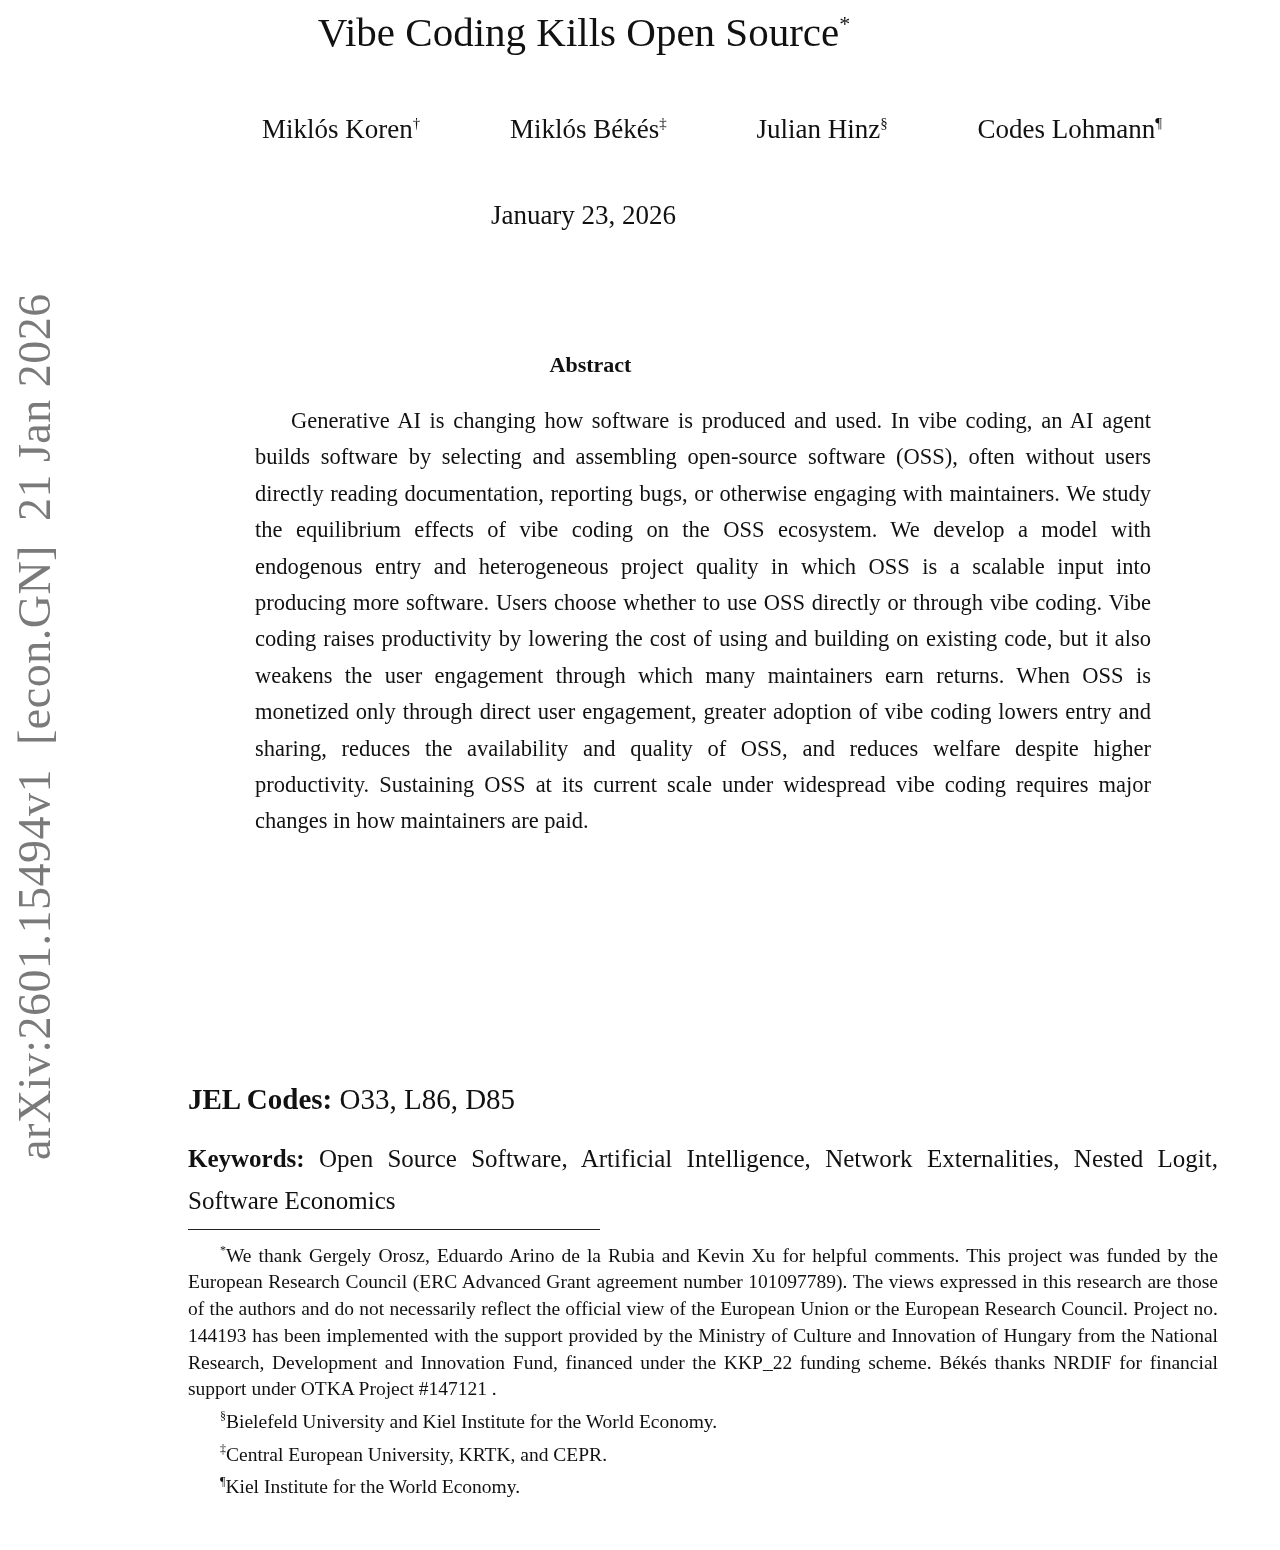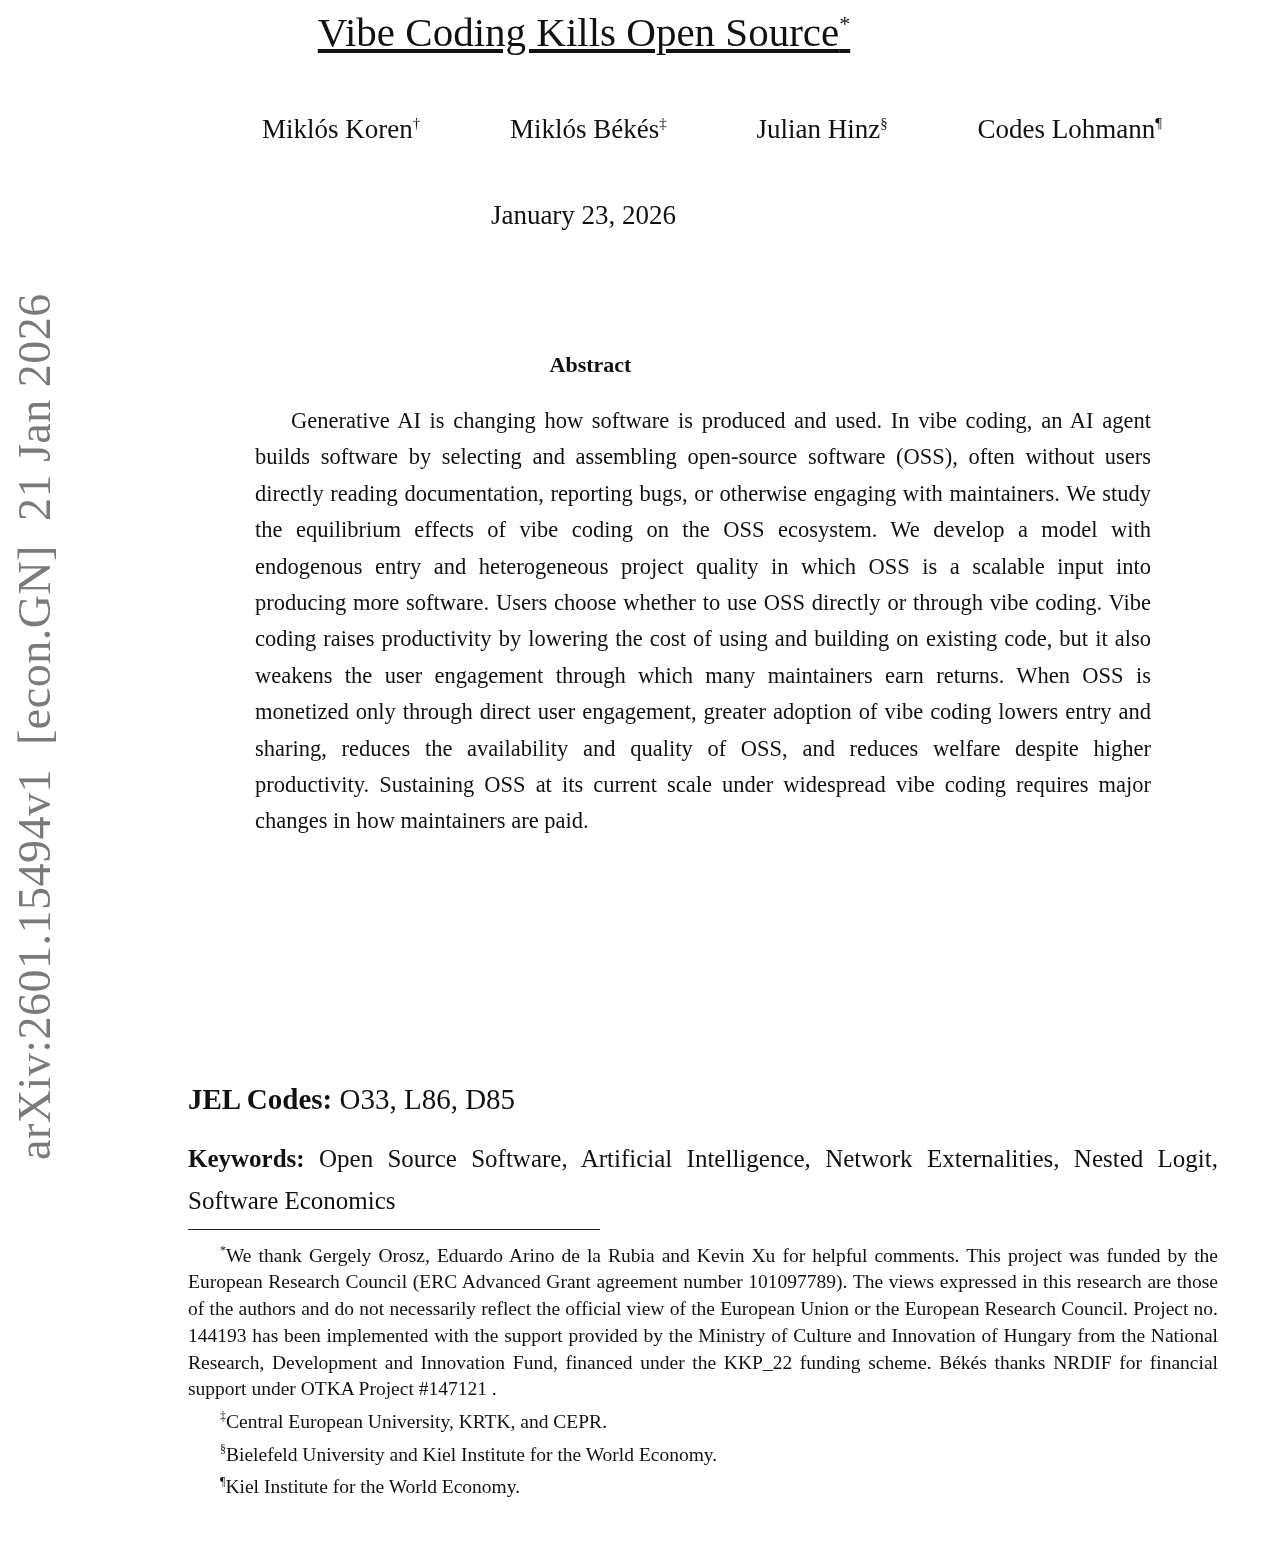--- a/index.html
+++ b/index.html
@@ -9,21 +9,21 @@
   }
   .arxiv-stamp {
     position: absolute; left: 8px; top: 1160px;
     transform: rotate(-90deg); transform-origin: left top;
     width: 900px;
     font-family: "Liberation Serif", serif; font-size: 46px; color: #7a7a7a;
     white-space: pre; letter-spacing: 0.5px;
   }
   .title {
     position: absolute; left: 0; width: 1028px; top: 8px; text-align: center;
-    font-size: 41px; padding-left: 140px; box-sizing: border-box; text-decoration: underline;
+    font-size: 41px; padding-left: 140px; box-sizing: border-box;
   }
   .title sup { font-size: 22px; }
   .authors {
     position: absolute; top: 114px; left: 262px; width: 900px;
     display: flex; justify-content: space-between; font-size: 27px;
   }
   .authors sup { font-size: 15px; }
   .date {
     position: absolute; top: 200px; left: 0; width: 1027px; padding-left: 140px;
     box-sizing: border-box; text-align: center; font-size: 27px;
@@ -85,16 +85,16 @@
 
 <div class="keywords">
   <b class="lbl">Keywords:</b>
   <span>Open Source Software, Artificial Intelligence, Network Externalities, Nested Logit, Software Economics</span>
 </div>
 
 <div class="fn-rule"></div>
 
 <div class="footnotes">
   <p class="fn-first"><sup>*</sup><span>We thank Gergely Orosz, Eduardo Arino de la Rubia and Kevin Xu for helpful comments. This project was funded by the European Research Council (ERC Advanced Grant agreement number 101097789). The views expressed in this research are those of the authors and do not necessarily reflect the official view of the European Union or the European Research Council.  Project no. 144193 has been implemented with the support provided by the Ministry of Culture and Innovation of Hungary from the National Research, Development and Innovation Fund, financed under the KKP_22 funding scheme.  Békés thanks NRDIF for financial support under OTKA Project #147121 .</span></p>
+  <p class="fn-aff"><sup>§</sup><span>Bielefeld University and Kiel Institute for the World Economy.</span></p>
   <p class="fn-aff"><sup>‡</sup><span>Central European University, KRTK, and CEPR.</span></p>
-  <p class="fn-aff"><sup>§</sup><span>Bielefeld University and Kiel Institute for the World Economy.</span></p>
   <p class="fn-aff"><sup>¶</sup><span>Kiel Institute for the World Economy.</span></p>
 </div>
 
 </body></html>

